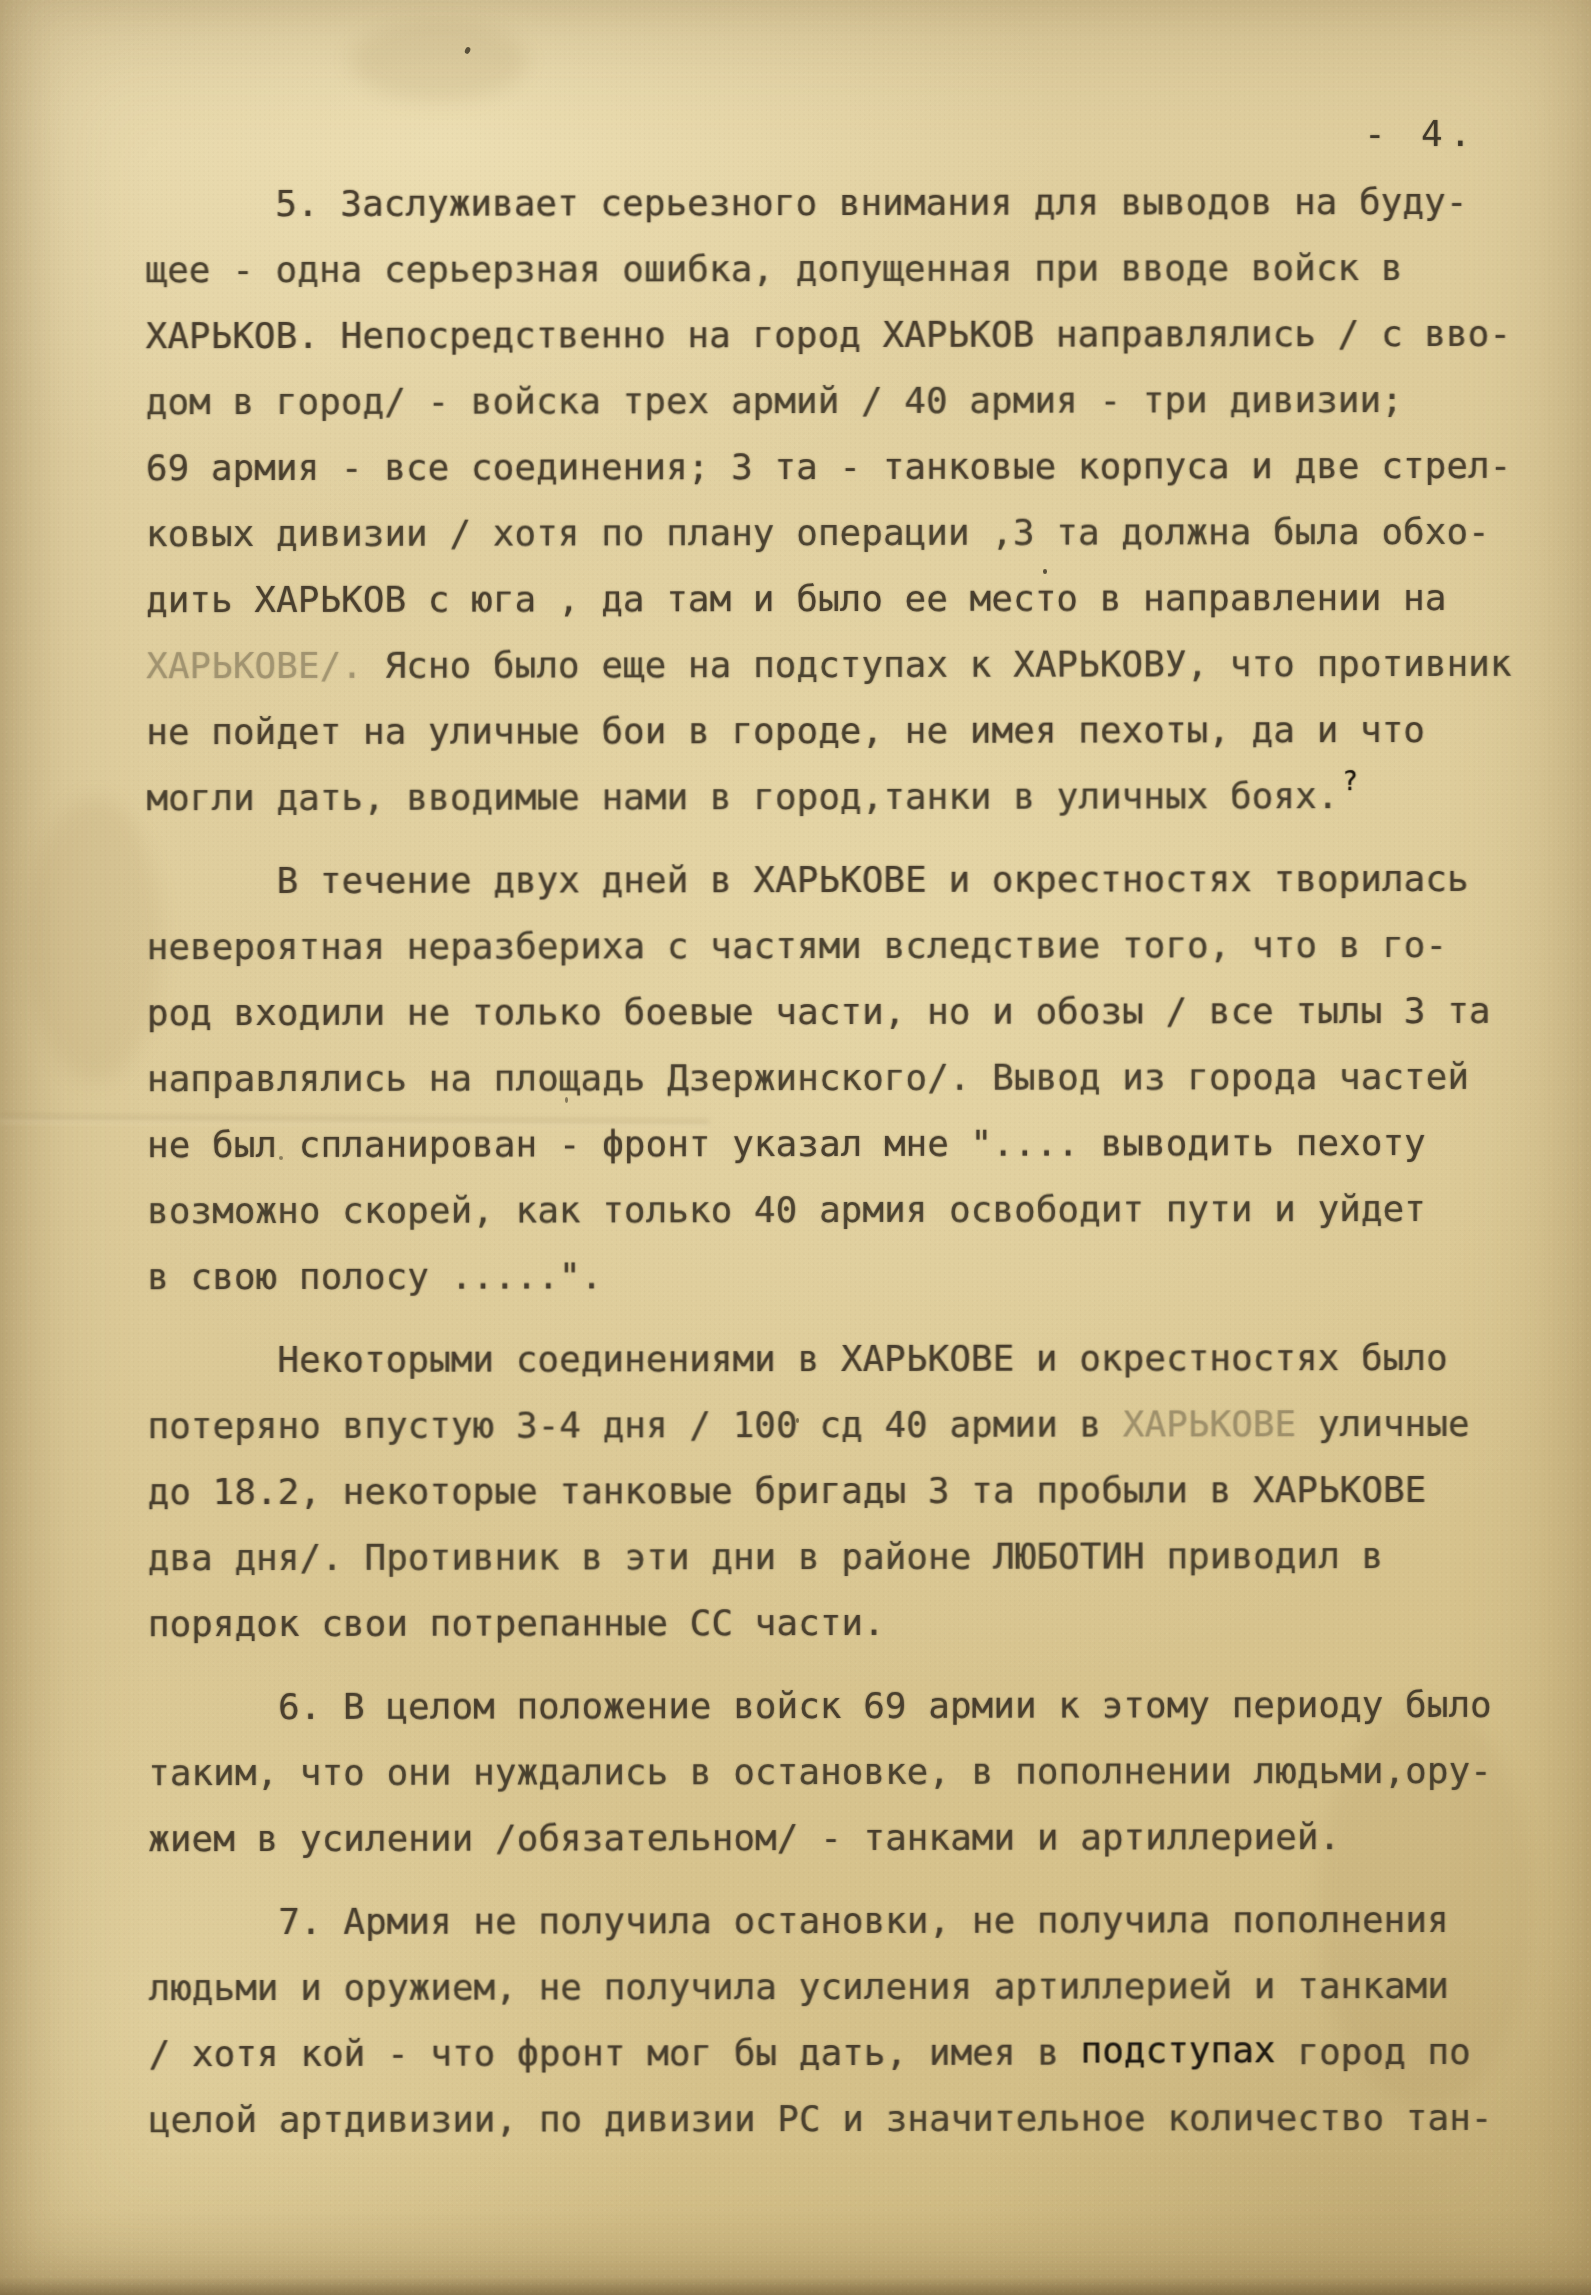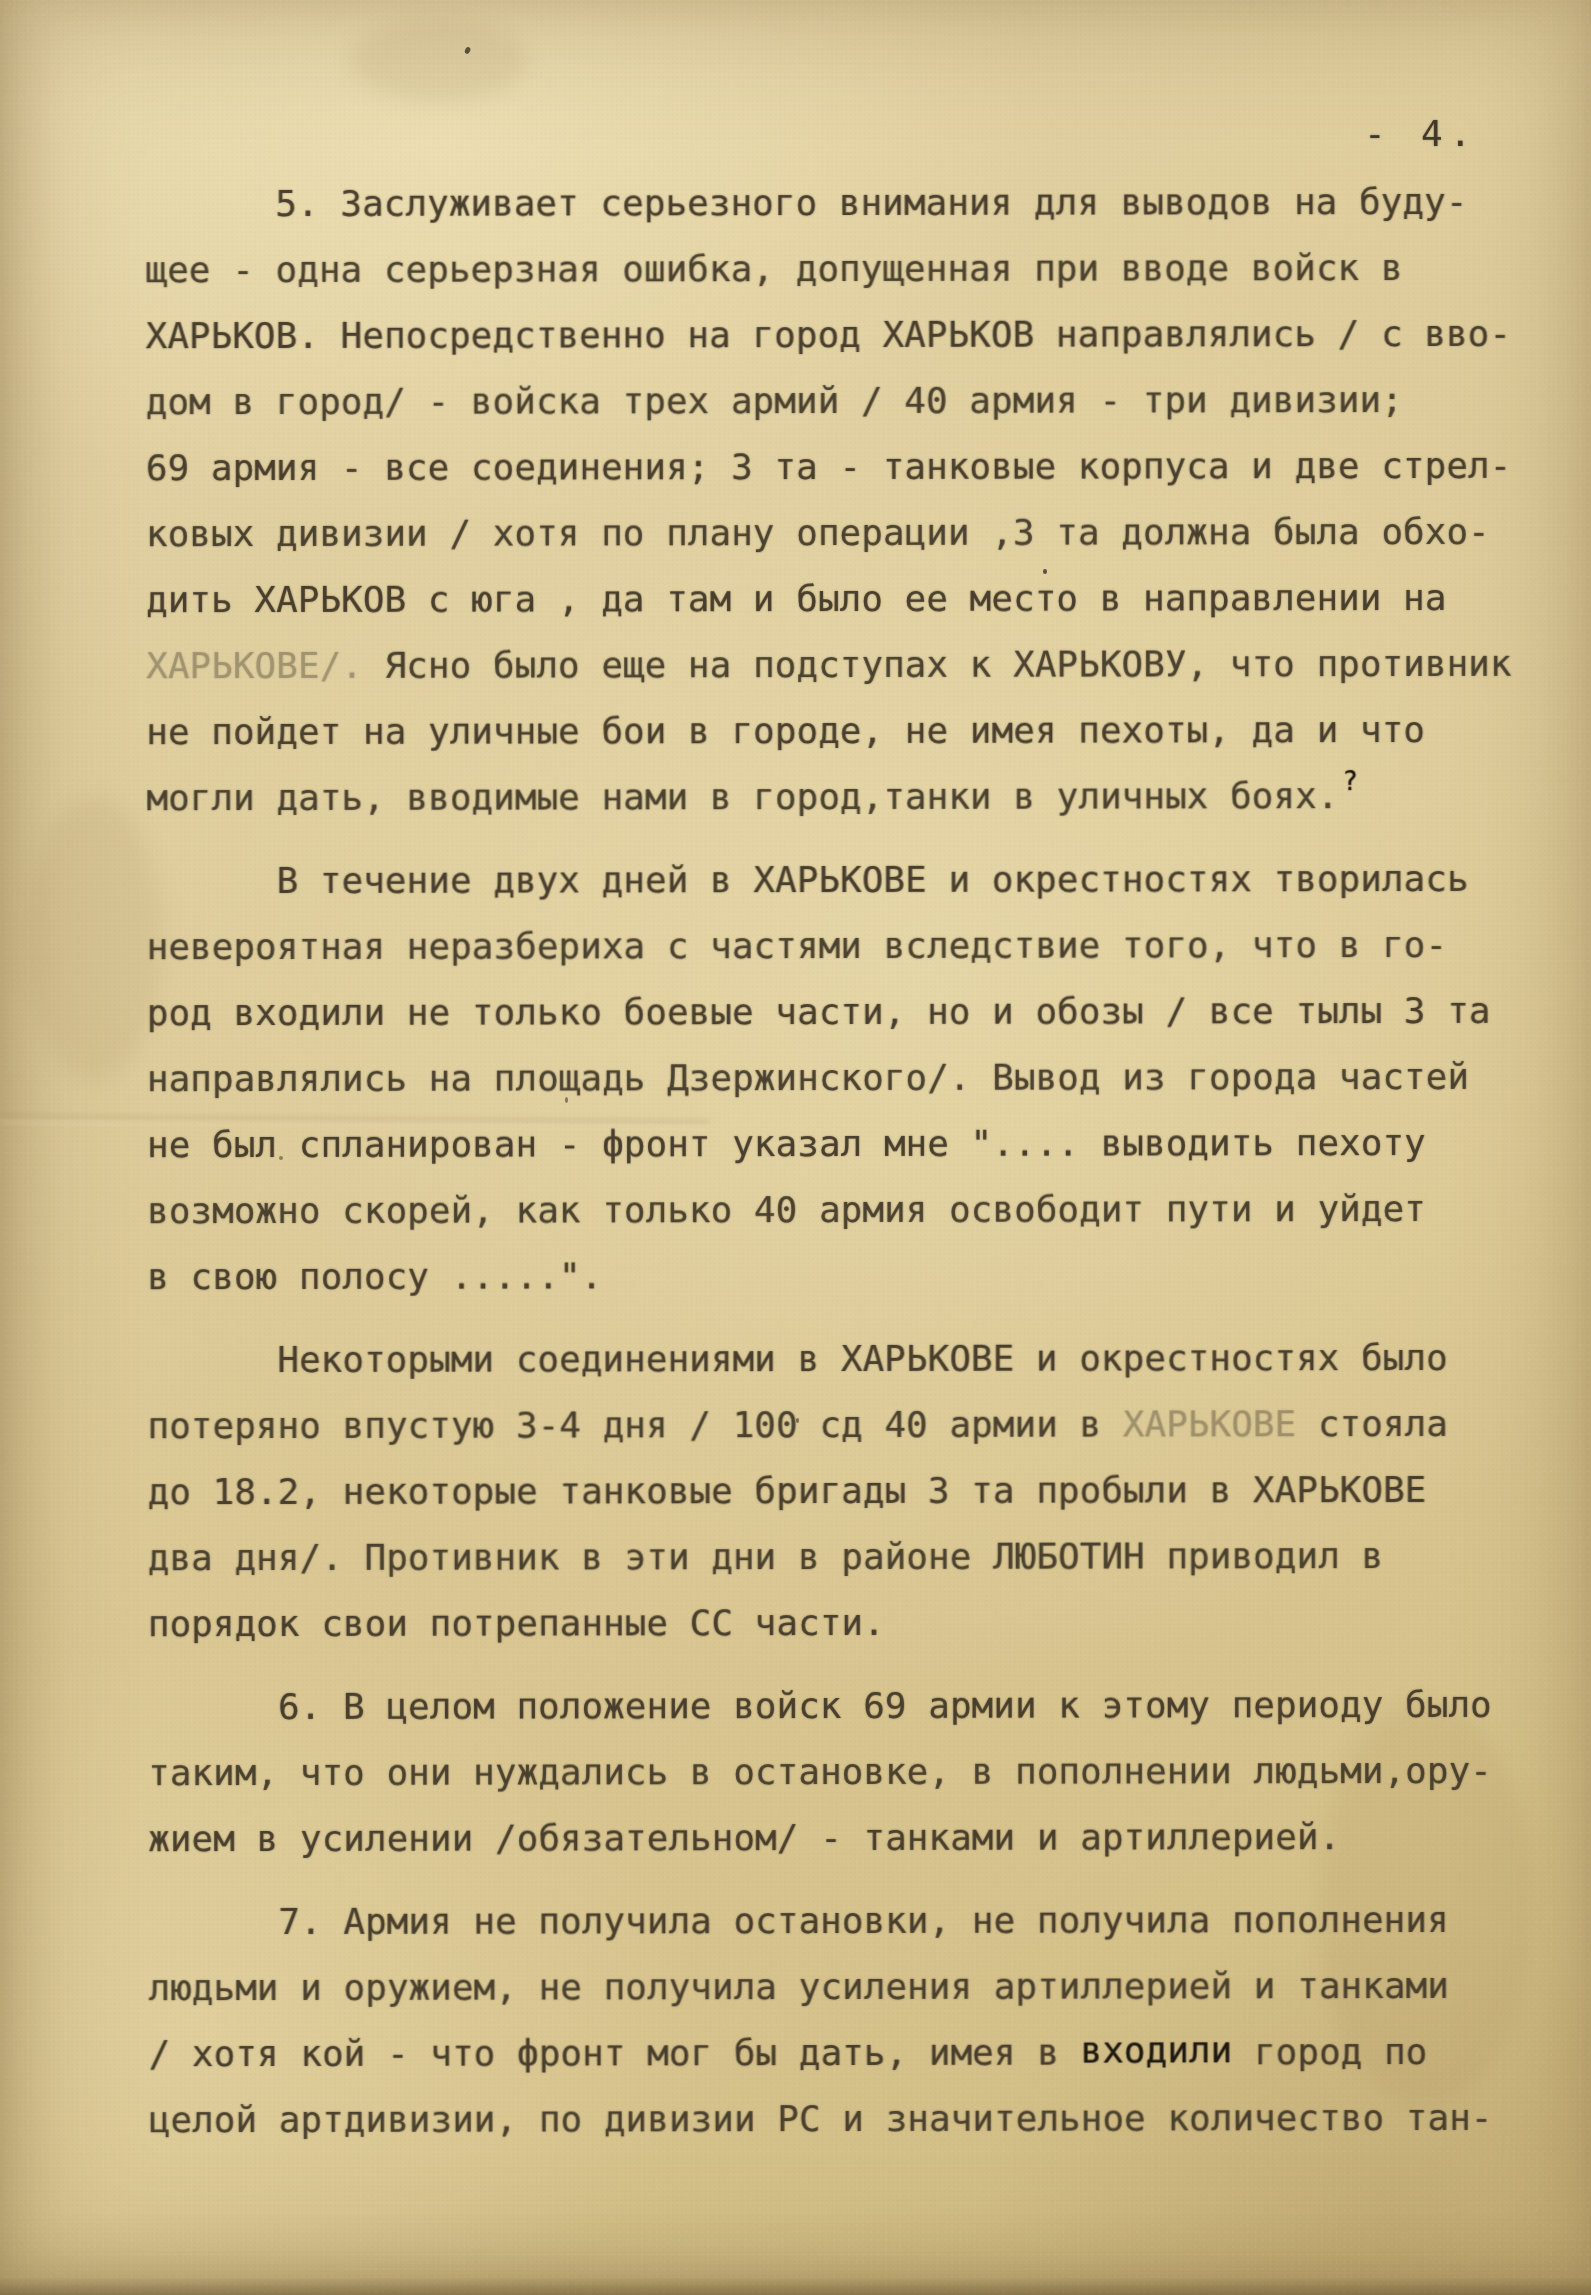--- a/index.html
+++ b/index.html
@@ -137,34 +137,34 @@
       <div class="ln"><span>невероятная неразбериха с частями вследствие того, что в го-</span></div>
       <div class="ln"><span>род входили не только боевые части, но и обозы / все тылы 3 та</span></div>
       <div class="ln"><span>направлялись на площадь Дзержинского/. Вывод из города частей</span></div>
       <div class="ln"><span>не был спланирован - фронт указал мне ".... выводить пехоту</span></div>
       <div class="ln"><span>возможно скорей, как только 40 армия освободит пути и уйдет</span></div>
       <div class="ln"><span>в свою полосу .....".</span></div>
     </div>
 
     <div class="para">
       <div class="ln first"><span>Некоторыми соединениями в ХАРЬКОВЕ и окрестностях было</span></div>
-      <div class="ln"><span>потеряно впустую 3-4 дня / 100 сд 40 армии в </span><span class="faint">ХАРЬКОВЕ</span><span> стояла</span></div>
+      <div class="ln"><span>потеряно впустую 3-4 дня / 100 сд 40 армии в </span><span class="faint">ХАРЬКОВЕ</span><span> уличные</span></div>
       <div class="ln"><span>до 18.2, некоторые танковые бригады 3 та пробыли в ХАРЬКОВЕ</span></div>
       <div class="ln"><span>два дня/. Противник в эти дни в районе ЛЮБОТИН приводил в</span></div>
       <div class="ln"><span>порядок свои потрепанные СС части.</span></div>
     </div>
 
     <div class="para">
       <div class="ln first"><span>6. В целом положение войск 69 армии к этому периоду было</span></div>
       <div class="ln"><span>таким, что они нуждались в остановке, в пополнении людьми,ору-</span></div>
       <div class="ln"><span>жием в усилении /обязательном/ - танками и артиллерией.</span></div>
     </div>
 
     <div class="para">
       <div class="ln first"><span>7. Армия не получила остановки, не получила пополнения</span></div>
       <div class="ln"><span>людьми и оружием, не получила усиления артиллерией и танками</span></div>
-      <div class="ln"><span>/ хотя кой - что фронт мог бы дать, имея в </span><span class="dark">входили</span><span> город по</span></div>
+      <div class="ln"><span>/ хотя кой - что фронт мог бы дать, имея в </span><span class="dark">подступах</span><span> город по</span></div>
       <div class="ln"><span>целой артдивизии, по дивизии РС и значительное количество тан-</span></div>
     </div>
 
   </div>
 </div>
 
 
 </body></html>

